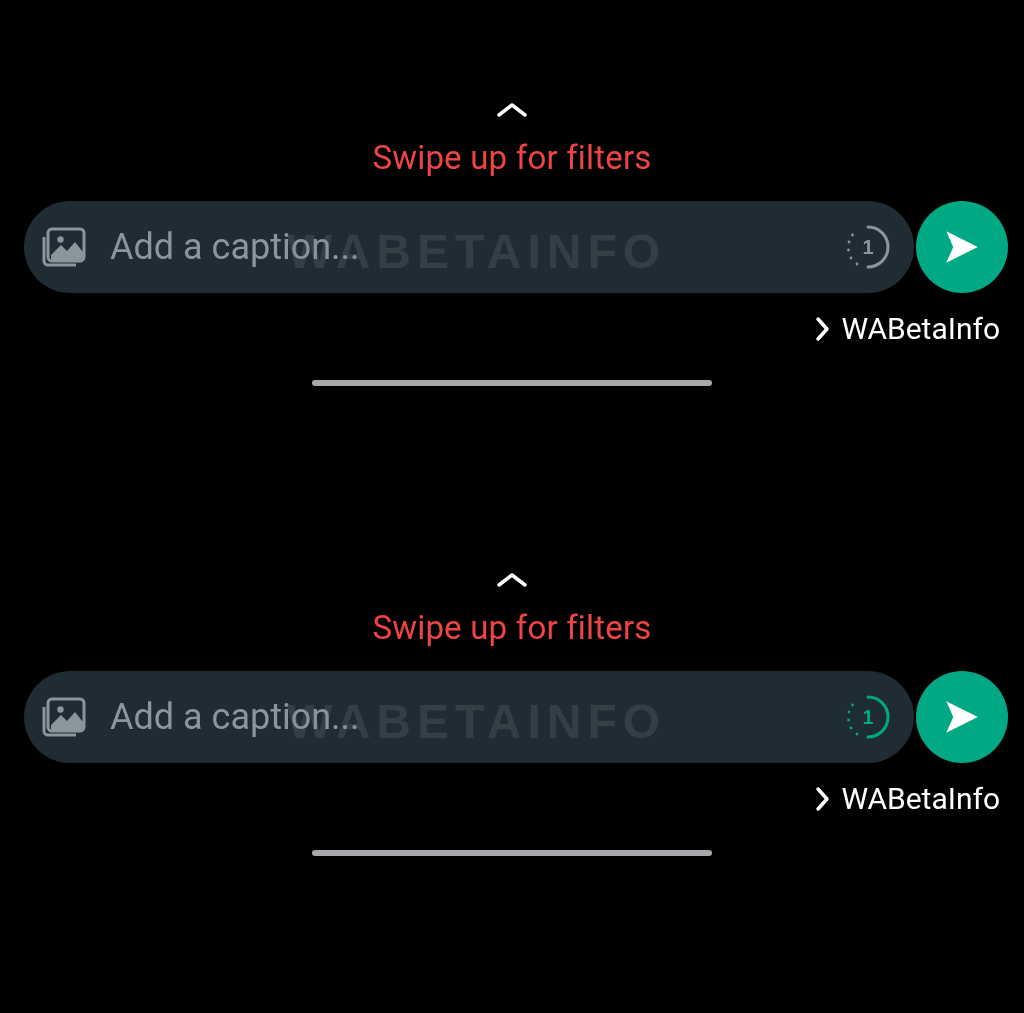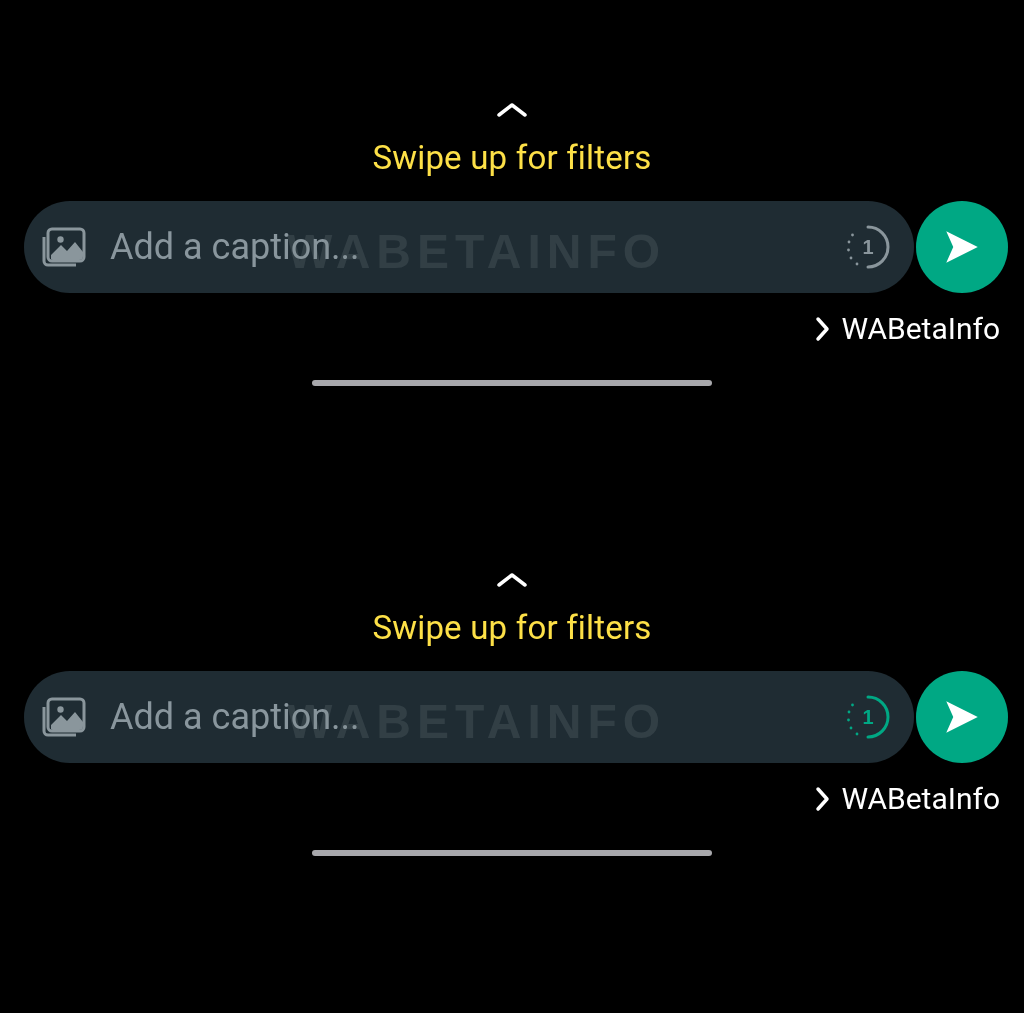--- a/index.html
+++ b/index.html
@@ -27,21 +27,21 @@
     gap: 18px;
   }
   .chev-up {
     width: 34px; height: 20px;
     stroke: #ffffff; stroke-width: 3.5; fill: none;
     stroke-linecap: round; stroke-linejoin: round;
   }
   .swipe-text {
     font-size: 33px;
     font-weight: 400;
-    color: #fde047;
+    color: #ef4444;
     letter-spacing: 0.2px;
     text-align: center;
   }
 
   .input-row {
     margin-top: 24px;
     display: flex;
     align-items: center;
     width: 100%;
     padding: 0 16px 0 24px;

